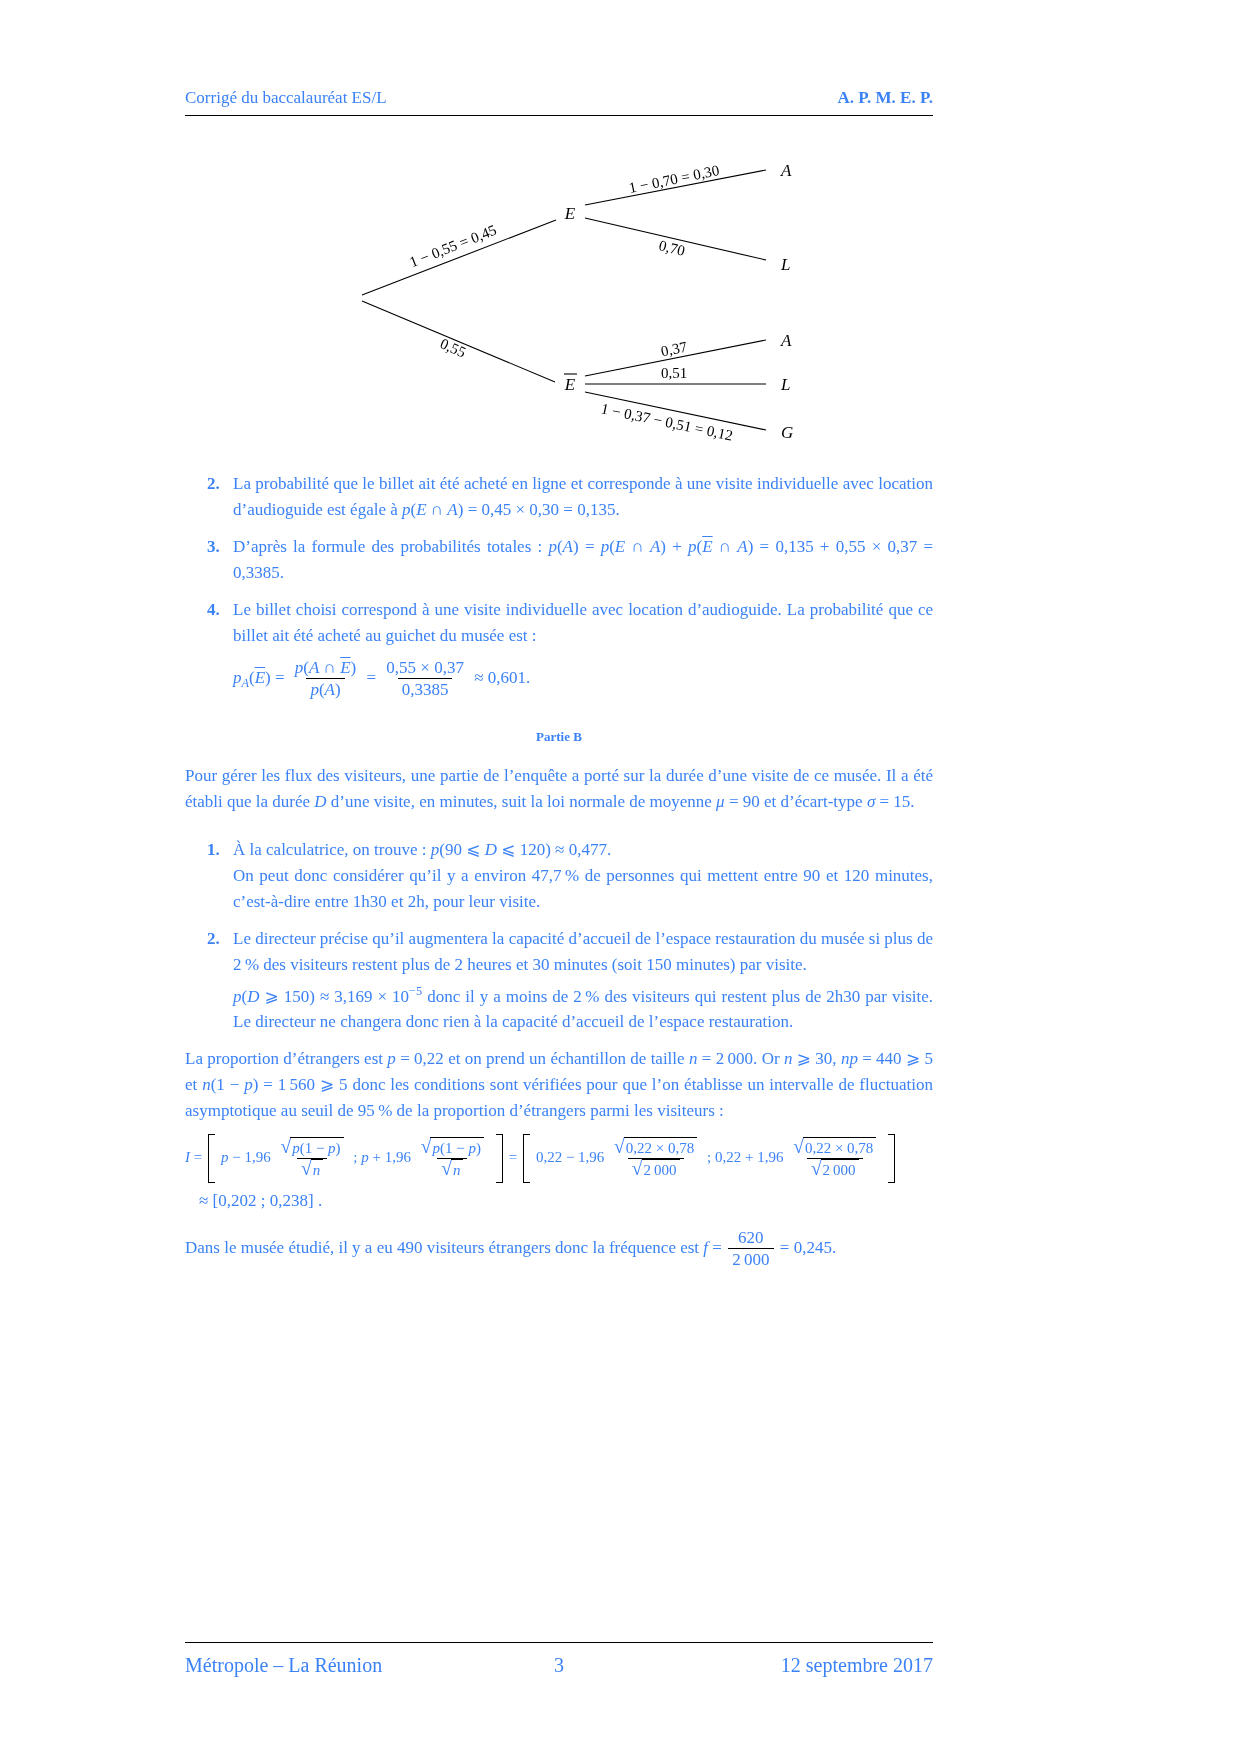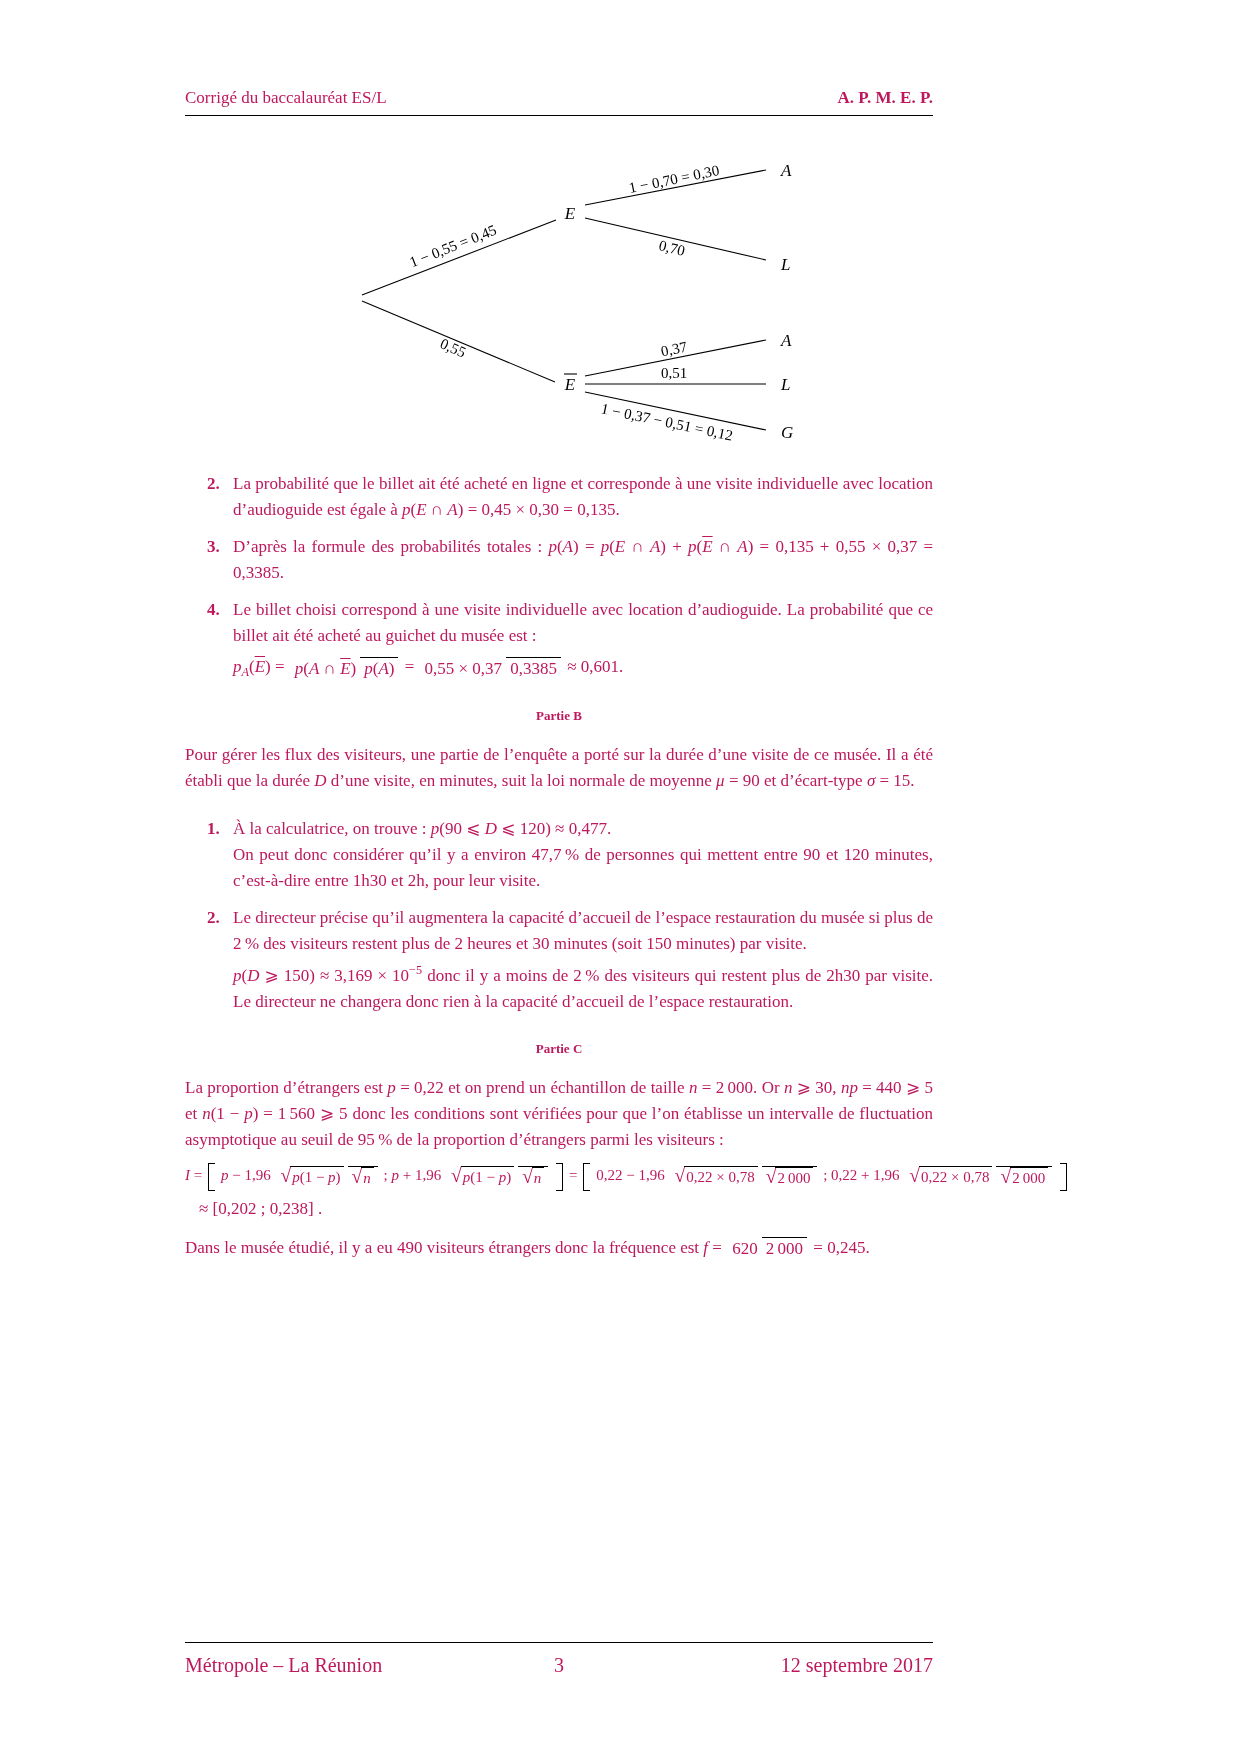--- a/index.html
+++ b/index.html
@@ -1,18 +1,18 @@
 <!DOCTYPE html>
 <html><head>
 <meta charset="utf-8">
 <style>
   html,body { margin:0; padding:0; background:#ffffff; }
   .page {
     position:relative; width:1240px; height:1754px; background:#ffffff;
-    font-family:"Liberation Serif","DejaVu Serif",serif; font-size:17px; color:#be185d;
+    font-family:"Liberation Serif","DejaVu Serif",serif; font-size:17px; color:#3b82f6;
   }
   .content { position:absolute; left:185px; top:88px; width:748px; }
 
   .doc-header {
     display:flex; justify-content:space-between; align-items:baseline;
     border-bottom:1.5px solid #000; padding-bottom:7px; font-size:17px;
   }
   .doc-header .hdr-right { font-weight:bold; }
 
   .tree-figure { margin:26px 0 0 0; }
@@ -27,21 +27,21 @@
   .li .li-body { flex:1; text-align:justify; }
 
   .part-title { text-align:center; font-weight:bold; margin:26px 0 18px; font-size:13px; }
   .par { text-align:justify; line-height:26px; margin:0 0 15px; }
 
   .ov { text-decoration:overline; }
   sub { font-size:0.72em; }
   sup { font-size:0.72em; }
 
   .frac {
-    display:inline-flex; flex-direction:row; align-items:center;
+    display:inline-flex; flex-direction:column; align-items:center;
     vertical-align:middle; text-align:right; line-height:1.25; padding:0 2px;
   }
   .fn { padding:0 4px; }
   .fd { border-top:1.2px solid #000; padding:0 4px; }
 
   .sqrt { display:inline-flex; align-items:flex-start; }
   .rs { font-size:1.3em; line-height:1.02; margin-right:-1px; }
   .rad { border-top:1.2px solid #000; padding:1px 3px 0 2px; }
 
   .dformula { margin:8px 0 2px; line-height:1.2; }
@@ -133,21 +133,20 @@
       <div class="li">
         <span class="num">1.</span>
         <div class="li-body">À la calculatrice, on trouve : <i>p</i>(90 ⩽ <i>D</i> ⩽ 120) ≈ 0,477.<br>On peut donc considérer qu’il y a environ 47,7 % de personnes qui mettent entre 90 et 120 minutes, c’est-à-dire entre 1h30 et 2h, pour leur visite.</div>
       </div>
       <div class="li">
         <span class="num">2.</span>
         <div class="li-body">Le directeur précise qu’il augmentera la capacité d’accueil de l’espace restauration du musée si plus de 2 % des visiteurs restent plus de 2 heures et 30 minutes (soit 150 minutes) par visite.<br><i>p</i>(<i>D</i> ⩾ 150) ≈ 3,169 × 10<sup>−5</sup> donc il y a moins de 2 % des visiteurs qui restent plus de 2h30 par visite. Le directeur ne changera donc rien à la capacité d’accueil de l’espace restauration.</div>
       </div>
     </div>
 
-    <div class="part-title">Partie C</div>
     <p class="par" style="margin-bottom:6px;">La proportion d’étrangers est <i>p</i> = 0,22 et on prend un échantillon de taille <i>n</i> = 2 000. Or <i>n</i> ⩾ 30, <i>np</i> = 440 ⩾ 5 et <i>n</i>(1 − <i>p</i>) = 1 560 ⩾ 5 donc les conditions sont vérifiées pour que l’on établisse un intervalle de fluctuation asymptotique au seuil de 95 % de la proportion d’étrangers parmi les visiteurs :</p>
 
     <div class="formula-line"><i>I</i> = <span class="ivl">
           <span class="lb"></span>
           <span class="ib"><i>p</i> − 1,96 <span class="frac">
               <span class="fn"><span class="sqrt">
                   <span class="rs">√</span>
                   <span class="rad"><i>p</i>(1 − <i>p</i>)</span>
                 </span></span>
               <span class="fd"><span class="sqrt">

